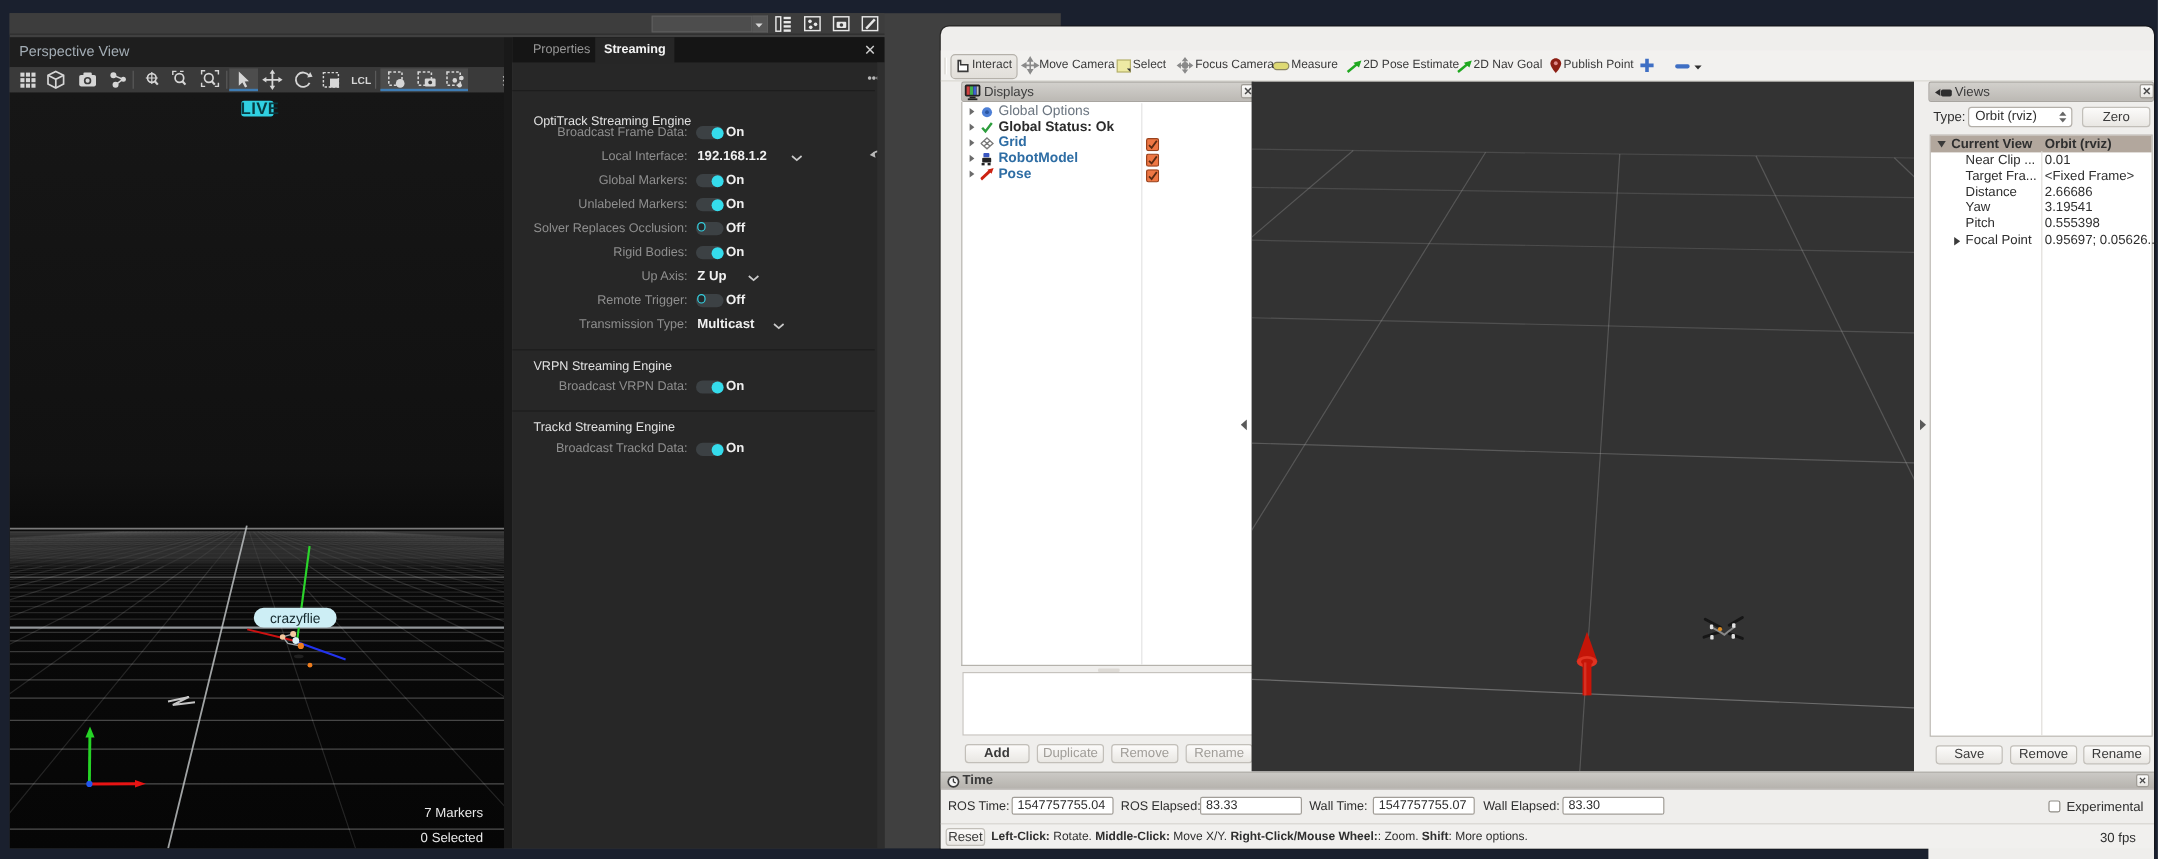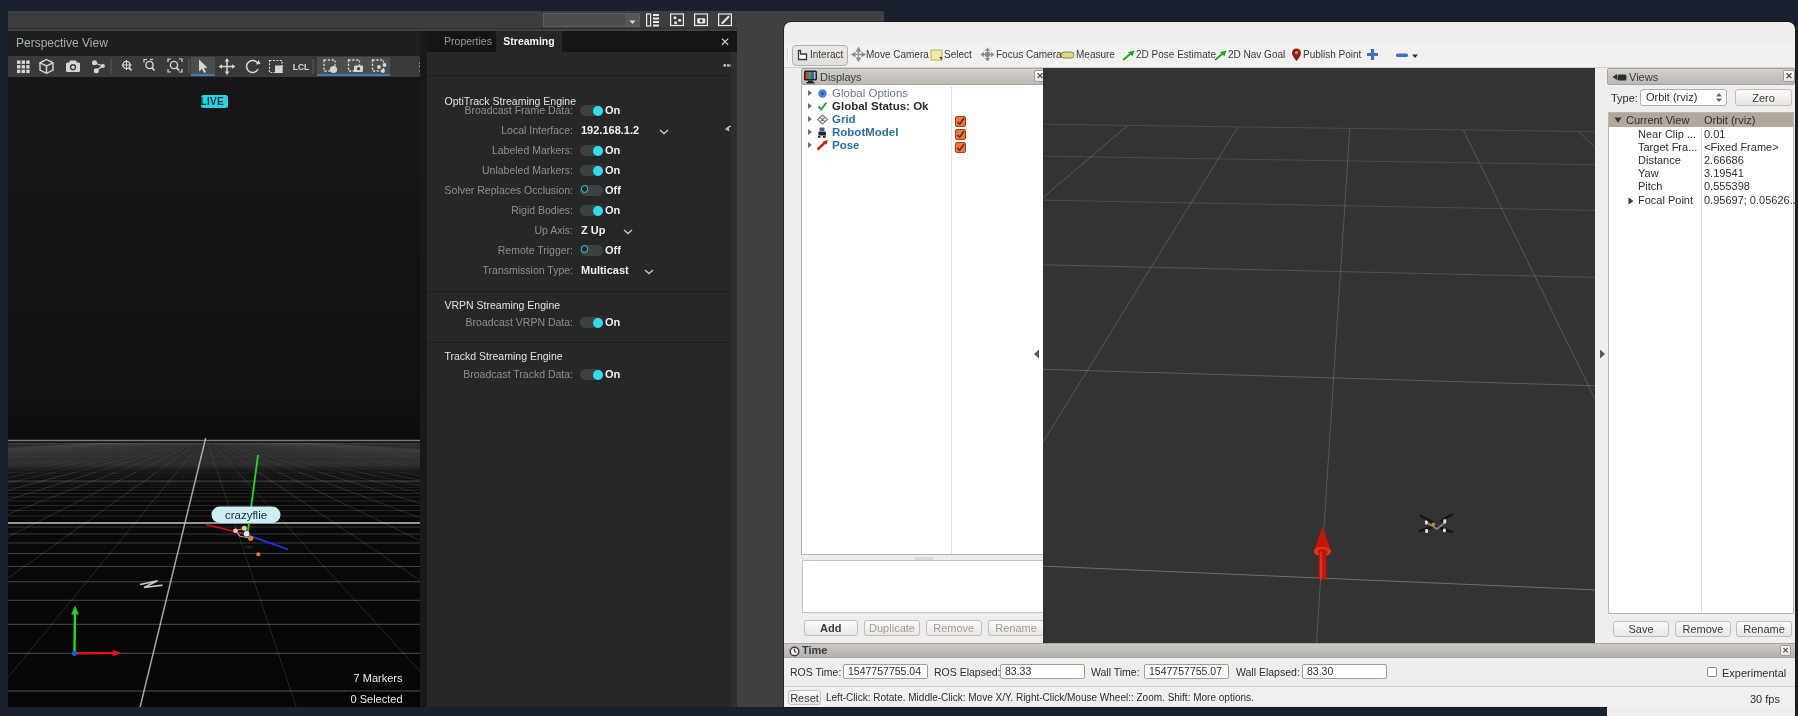--- a/index.html
+++ b/index.html
@@ -49,21 +49,21 @@
 .btn.dis{color:#a09d98}
 #render{position:absolute;left:259px;top:0;width:552px;height:575px;background:#333333}
 #views{position:absolute;left:823px;top:0;width:188px;height:661px;background:#efeeec}
 .vrow{position:absolute;font-size:11px;color:#2e2e2e;line-height:13.2px;white-space:nowrap}
 #time{position:absolute;left:0;top:621px;width:1011px;height:43px;background:#efeeec}
 #time-hdr{position:absolute;left:0;top:0;width:1011px;height:15px;background:linear-gradient(#cbc9c5,#b6b3ae);border-top:1px solid #a9a6a1;border-bottom:1px solid #a9a6a1}
 .tfield{position:absolute;top:21px;height:15px;background:#fff;border:1px solid #a19d97;border-radius:2px;font-size:10.5px;color:#2e2e2e;line-height:13px;padding-left:4px}
 .tlabel{position:absolute;top:23px;font-size:10.5px;color:#2e2e2e}
 #status{position:absolute;left:0;top:664px;width:1011px;height:21px;background:#f1f0ee;border-top:1px solid #d8d5d0}
 #status .msg{position:absolute;left:42px;top:5px;font-size:10px;color:#2e2e2e}
-.b{font-weight:normal}
+.b{font-weight:bold}
 </style></head>
 <body>
 <div id="page">
 <div id="mo">
   <div id="mo-top">
         <svg class="abs" style="left:0;top:0" width="740" height="18">
           <g transform="translate(-8,0)">
             <g transform="translate(646,2)">
               <rect x="0.6" y="1" width="4" height="12" fill="none" stroke="#e8e8e8" stroke-width="1.2"></rect>
               <rect x="7" y="1" width="6" height="2" fill="#e8e8e8"></rect>
@@ -393,21 +393,21 @@
             <circle cx="238.5" cy="456.8" r="2.8" fill="#ddf3f8"></circle>
             <circle cx="250.3" cy="477.3" r="2.0" fill="#ef7d1e"></circle>
             <rect x="203.5" y="429.5" width="69" height="16.5" rx="8.2" fill="#cdeef5"></rect>
             <text x="238" y="441.8" font-size="11.5" fill="#14272b" text-anchor="middle" font-family="Liberation Sans">crazyflie</text>
             <line x1="66.5" y1="576" x2="66.9" y2="536" stroke="#26d426" stroke-width="2.4"></line>
             <path d="M67 528.5 L70.8 537.5 L63.2 537.5 Z" fill="#26d426"></path>
             <line x1="66.5" y1="576.3" x2="105" y2="576.1" stroke="#e81414" stroke-width="2.4"></line>
             <path d="M113.5 576.1 L104.5 573 L104.5 579.3 Z" fill="#e81414"></path>
             <circle cx="66.5" cy="576.3" r="2.6" fill="#2255ee"></circle>
           </svg>
-          <div class="abs" style="left:192.5px;top:18px;width:27.5px;height:13px;background:#30d0e2;border-radius:2.5px;font-size:10px;font-weight:bold;color:#093a41;text-align:left;line-height:13px;letter-spacing:0.3px">LIVE</div>
+          <div class="abs" style="left:192.5px;top:7px;width:27.5px;height:13px;background:#30d0e2;border-radius:2.5px;font-size:14px;font-weight:bold;color:#093a41;text-align:left;line-height:13px;letter-spacing:0.3px">LIVE</div>
           <div class="abs" style="right:17.5px;top:595px;width:100px;text-align:right;font-size:11px;color:#e9e9e9">7 Markers</div>
           <div class="abs" style="right:17.5px;top:616px;width:100px;text-align:right;font-size:11px;color:#e9e9e9">0 Selected</div>
         </div>
   </div>
   <div class="abs" style="left:412px;top:20px;width:7px;height:676px;background:#191919"></div>
   <div id="mo-right">
     <div id="mo-tabs">
       <div id="tab-prop">Properties</div>
           <div id="tab-str">Streaming</div>
           <div id="tab-x">✕</div>
@@ -422,21 +422,21 @@
         <div class="sval" style="left:178px;top:72.5px">On</div>
         <div class="slabel" style="top:92.5px">Local Interface:</div>
         <div class="svalr" style="left:154px;top:92.5px">192.168.1.2</div>
         <svg class="abs" style="left:232px;top:97.5px" width="10" height="6">
           <path d="M1 1 L5 4.5 L9 1" fill="none" stroke="#c9c9c9" stroke-width="1.4"></path>
         </svg>
         <svg class="abs" style="left:297px;top:93.5px" width="12" height="11">
           <path d="M10.5 8.5 A4.3 4.3 0 1 0 3.2 5" fill="none" stroke="#b9b9b9" stroke-width="1.4"></path>
           <path d="M0.8 4.2 L5.6 6.4 L4.5 1.2 Z" fill="#b9b9b9"></path>
         </svg>
-        <div class="slabel" style="top:112.5px">Labeled Markers:</div>
+        <div class="slabel" style="top:112.5px">Global Markers:</div>
         <div class="tgl" style="top:114.0px">
           <div class="knob"></div>
         </div>
         <div class="sval" style="left:178px;top:112.5px">On</div>
         <div class="slabel" style="top:132.5px">Unlabeled Markers:</div>
         <div class="tgl" style="top:134.0px">
           <div class="knob"></div>
         </div>
         <div class="sval" style="left:178px;top:132.5px">On</div>
         <div class="slabel" style="top:152.5px">Solver Replaces Occlusion:</div>

